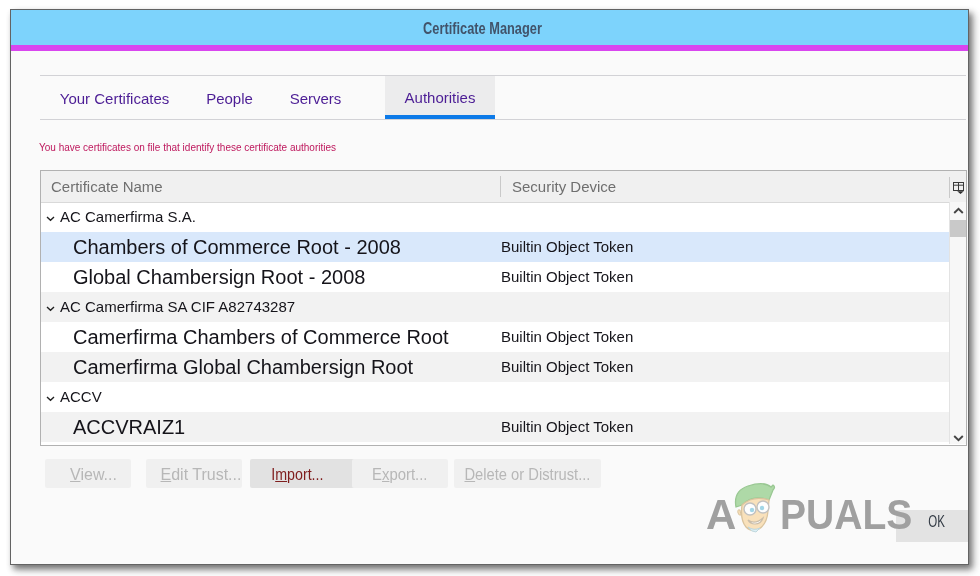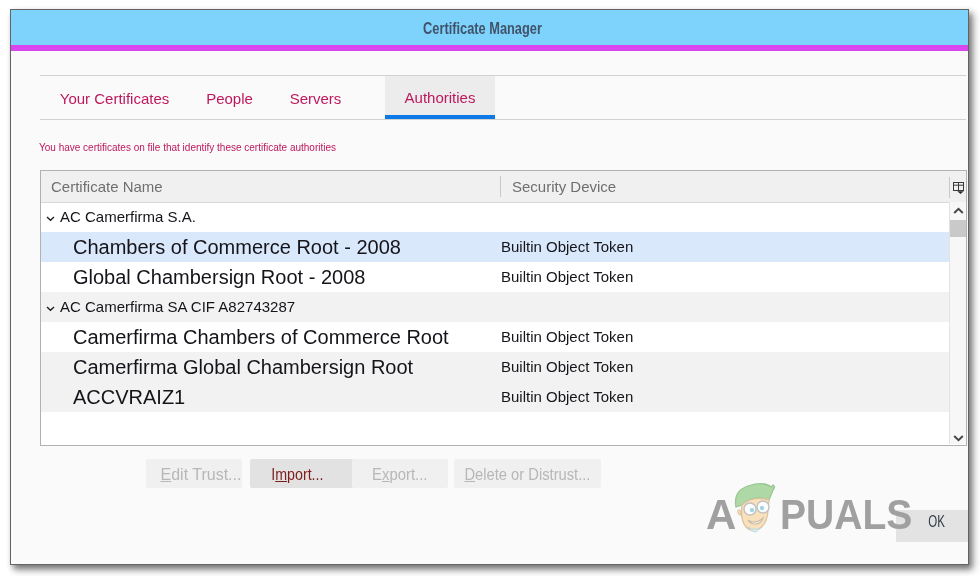--- a/index.html
+++ b/index.html
@@ -3,21 +3,21 @@
 <meta charset="utf-8">
 <style>
   html,body{margin:0;padding:0;}
   body{width:980px;height:576px;background:#ffffff;font-family:"Liberation Sans",sans-serif;position:relative;overflow:hidden;}
   .dlg{position:absolute;left:10px;top:9px;width:957px;height:554px;background:#fafafa;border:1px solid #636363;box-shadow:3px 4px 6px rgba(0,0,0,0.45), 5px 5px 9px rgba(0,0,0,0.18);overflow:hidden;}
   
   .tbar{position:absolute;left:0;top:0;width:100%;height:35px;background:#7dd3fc;border-bottom:6px solid #d946ef;}
   .tbar span{position:absolute;left:0;right:0;top:10px;text-align:center;font-size:16px;font-weight:bold;color:#41536a;transform:translateX(-7px) scaleX(0.8);}
   
   .tstrip{position:absolute;left:29px;top:65px;width:926px;height:43px;border-top:1px solid #d2d2d6;border-bottom:1px solid #d2d2d6;background:#fafafa;}
-  .tab{position:absolute;top:0;height:43px;line-height:46px;text-align:center;font-size:15px;color:#be185d;}
+  .tab{position:absolute;top:0;height:43px;line-height:46px;text-align:center;font-size:15px;color:#4c1d95;}
   .tab.sel{background:#ececed;border-bottom:4px solid #0d7ae8;height:39px;line-height:43px;}
   
   .cap{position:absolute;left:28px;top:132px;font-size:10px;color:#be185d;}
   
   .tbl{position:absolute;left:29px;top:160px;width:925px;height:274px;border:1px solid #b1b1b1;background:#fff;}
   .thead{position:absolute;left:0;top:0;width:100%;height:31px;background:#f0f0f0;border-bottom:1px solid #d9d9d9;}
   .thead .c1{position:absolute;left:10px;top:0;line-height:31px;font-size:15px;color:#6f6f6f;}
   .thead .c2{position:absolute;left:471px;top:0;line-height:31px;font-size:15px;color:#6f6f6f;}
   .thead .sep1{position:absolute;left:459px;top:5px;width:1px;height:21px;background:#c9c9c9;}
   .thead .sep2{position:absolute;left:908px;top:6px;width:1px;height:21px;background:#c9c9c9;}
@@ -94,36 +94,43 @@
           <span class="nm">AC Camerfirma SA CIF A82743287</span>
         </div>
         <div class="row">
           <span class="nm2">Camerfirma Chambers of Commerce Root</span>
           <span class="dev">Builtin Object Token</span>
         </div>
         <div class="row alt">
           <span class="nm2">Camerfirma Global Chambersign Root</span>
           <span class="dev">Builtin Object Token</span>
         </div>
+        <div class="row">
+          <svg class="tw" width="9" height="6" viewBox="0 0 9 6">
+            <path d="M1 1 L4.5 4.2 L8 1" fill="none" stroke="#1f1f1f" stroke-width="1.4"></path>
+          </svg>
+          <span class="nm">ACCV</span>
+        </div>
         <div class="row alt">
           <span class="nm2">ACCVRAIZ1</span>
           <span class="dev">Builtin Object Token</span>
         </div>
       </div>
       <div class="sbar">
         <div class="thumb"></div>
         <svg class="arr" style="top:5px;" width="11" height="8" viewBox="0 0 11 8">
           <path d="M1.2 6 L5.5 1.8 L9.8 6" fill="none" stroke="#454545" stroke-width="1.9"></path>
         </svg>
         <svg class="arr" style="top:231.5px;" width="11" height="8" viewBox="0 0 11 8">
           <path d="M1.2 2 L5.5 6.2 L9.8 2" fill="none" stroke="#454545" stroke-width="1.9"></path>
         </svg>
       </div>
     </div>
 
+    <div class="btn" style="left:34px;width:75px;padding-left:11px;"><b style="transform:scaleX(1);"><u>V</u>iew...</b></div>
     <div class="btn" style="left:135px;width:82px;padding-left:14px;"><b style="transform:scaleX(1);"><u>E</u>dit Trust...</b></div>
     <div class="btn en" style="left:239px;width:94px;padding-right:13px;"><b style="transform:scaleX(0.89);">I<u>m</u>port...</b></div>
     <div class="btn" style="left:341px;width:96px;"><b style="transform:scaleX(0.93);">E<u>x</u>port...</b></div>
     <div class="btn" style="left:443px;width:147px;"><b style="transform:scaleX(0.92);"><u>D</u>elete or Distrust...</b></div>
 
     <div class="okbtn"><b>OK</b></div>
   </div>
 
   <svg class="wm" width="220" height="70" viewBox="0 0 220 70">
 

